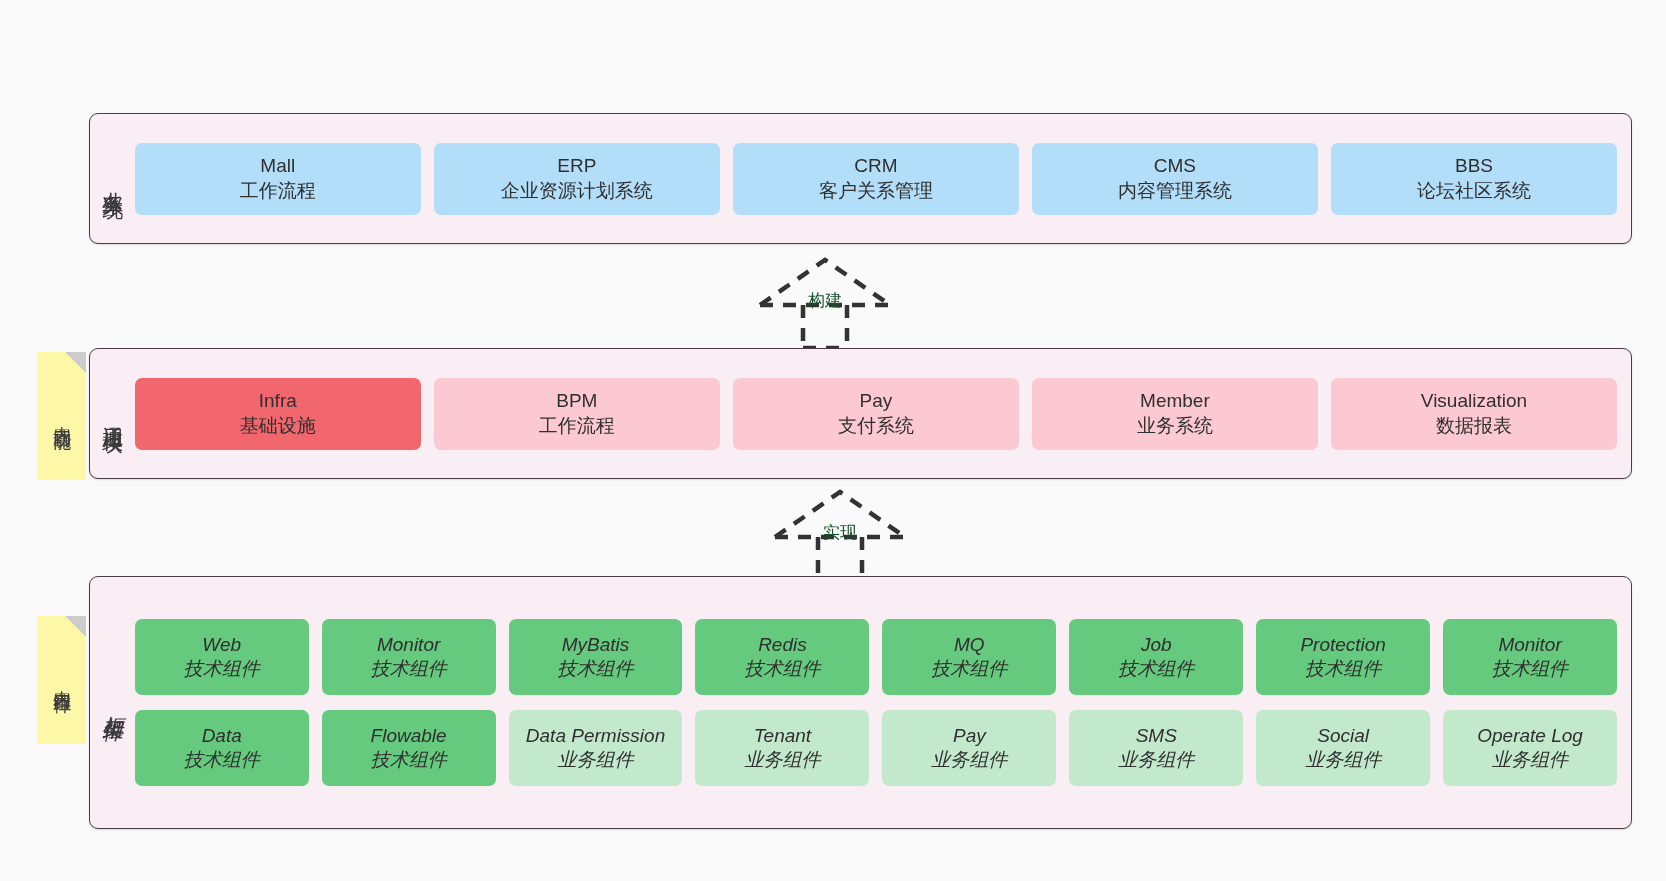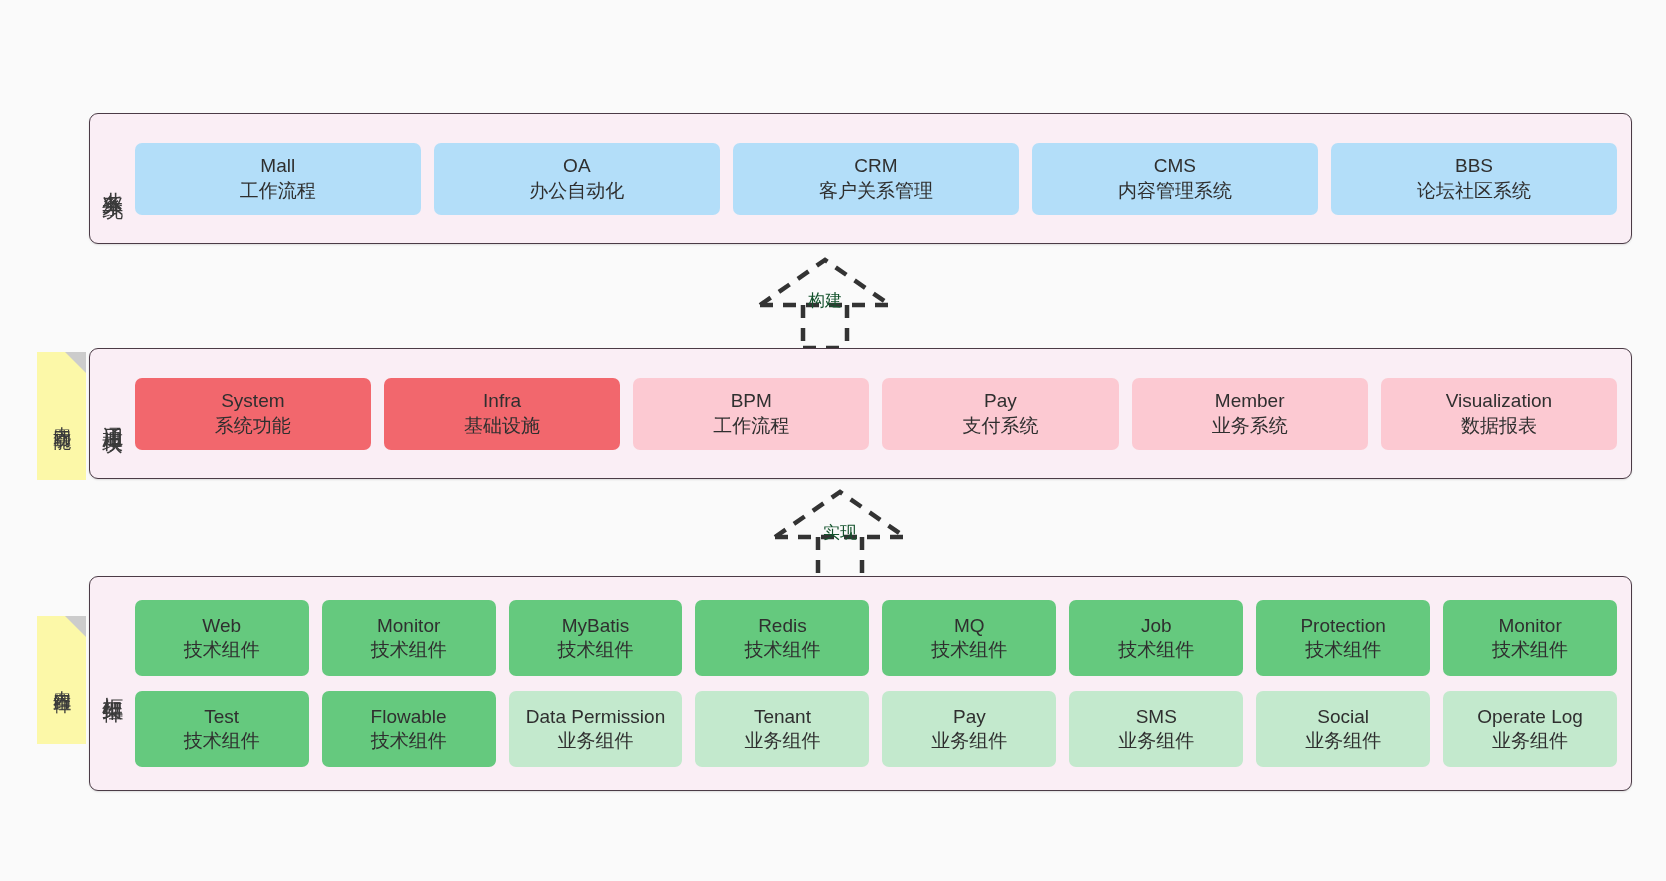--- a/index.html
+++ b/index.html
@@ -86,21 +86,21 @@
   .node.green       { background: #65c97e; }
   .node.lightgreen  { background: #c3e9cd; }
 
   
   #layer-business { left: 89px;  top: 113px; width: 1543px; height: 131px; }
   #layer-business .node { height: 72px; }
 
   #layer-common   { left: 89px;  top: 348px; width: 1543px; height: 131px; }
   #layer-common .node { height: 72px; }
 
-  #layer-framework{ left: 89px;  top: 576px; width: 1543px; height: 215px; }
+  #layer-framework{ left: 89px;  top: 576px; width: 1543px; height: 253px; font-style: italic; }
   #layer-framework .node { height: 76px; }
 
   
   .note {
     position: absolute;
     background: #fcf8a8;
     width: 49px;
     box-sizing: border-box;
     display: flex;
     align-items: center;
@@ -152,22 +152,22 @@
 
 <div class="layer" id="layer-business">
   <div class="layer-title">业务系统</div>
   <div class="layer-body">
     <div class="row">
       <div class="node blue">
         <span class="l1">Mall</span>
         <span class="l2">工作流程</span>
       </div>
       <div class="node blue">
-        <span class="l1">OA</span>
-        <span class="l2">办公自动化</span>
+        <span class="l1">ERP</span>
+        <span class="l2">企业资源计划系统</span>
       </div>
       <div class="node blue">
         <span class="l1">CRM</span>
         <span class="l2">客户关系管理</span>
       </div>
       <div class="node blue">
         <span class="l1">CMS</span>
         <span class="l2">内容管理系统</span>
       </div>
       <div class="node blue">
@@ -192,24 +192,20 @@
 <div class="note" id="note-builtin-func">
   <span>内置功能</span>
   <span class="fold"></span>
 </div>
 
 <div class="layer" id="layer-common">
   <div class="layer-title">通用模块</div>
   <div class="layer-body">
     <div class="row">
       <div class="node red">
-        <span class="l1">System</span>
-        <span class="l2">系统功能</span>
-      </div>
-      <div class="node red">
         <span class="l1">Infra</span>
         <span class="l2">基础设施</span>
       </div>
       <div class="node pink">
         <span class="l1">BPM</span>
         <span class="l2">工作流程</span>
       </div>
       <div class="node pink">
         <span class="l1">Pay</span>
         <span class="l2">支付系统</span>
@@ -276,21 +272,21 @@
         <span class="l2">技术组件</span>
       </div>
       <div class="node green">
         <span class="l1">Monitor</span>
         <span class="l2">技术组件</span>
       </div>
     </div>
 
     <div class="row">
       <div class="node green">
-        <span class="l1">Test</span>
+        <span class="l1">Data</span>
         <span class="l2">技术组件</span>
       </div>
       <div class="node green">
         <span class="l1">Flowable</span>
         <span class="l2">技术组件</span>
       </div>
       <div class="node lightgreen">
         <span class="l1">Data Permission</span>
         <span class="l2">业务组件</span>
       </div>

